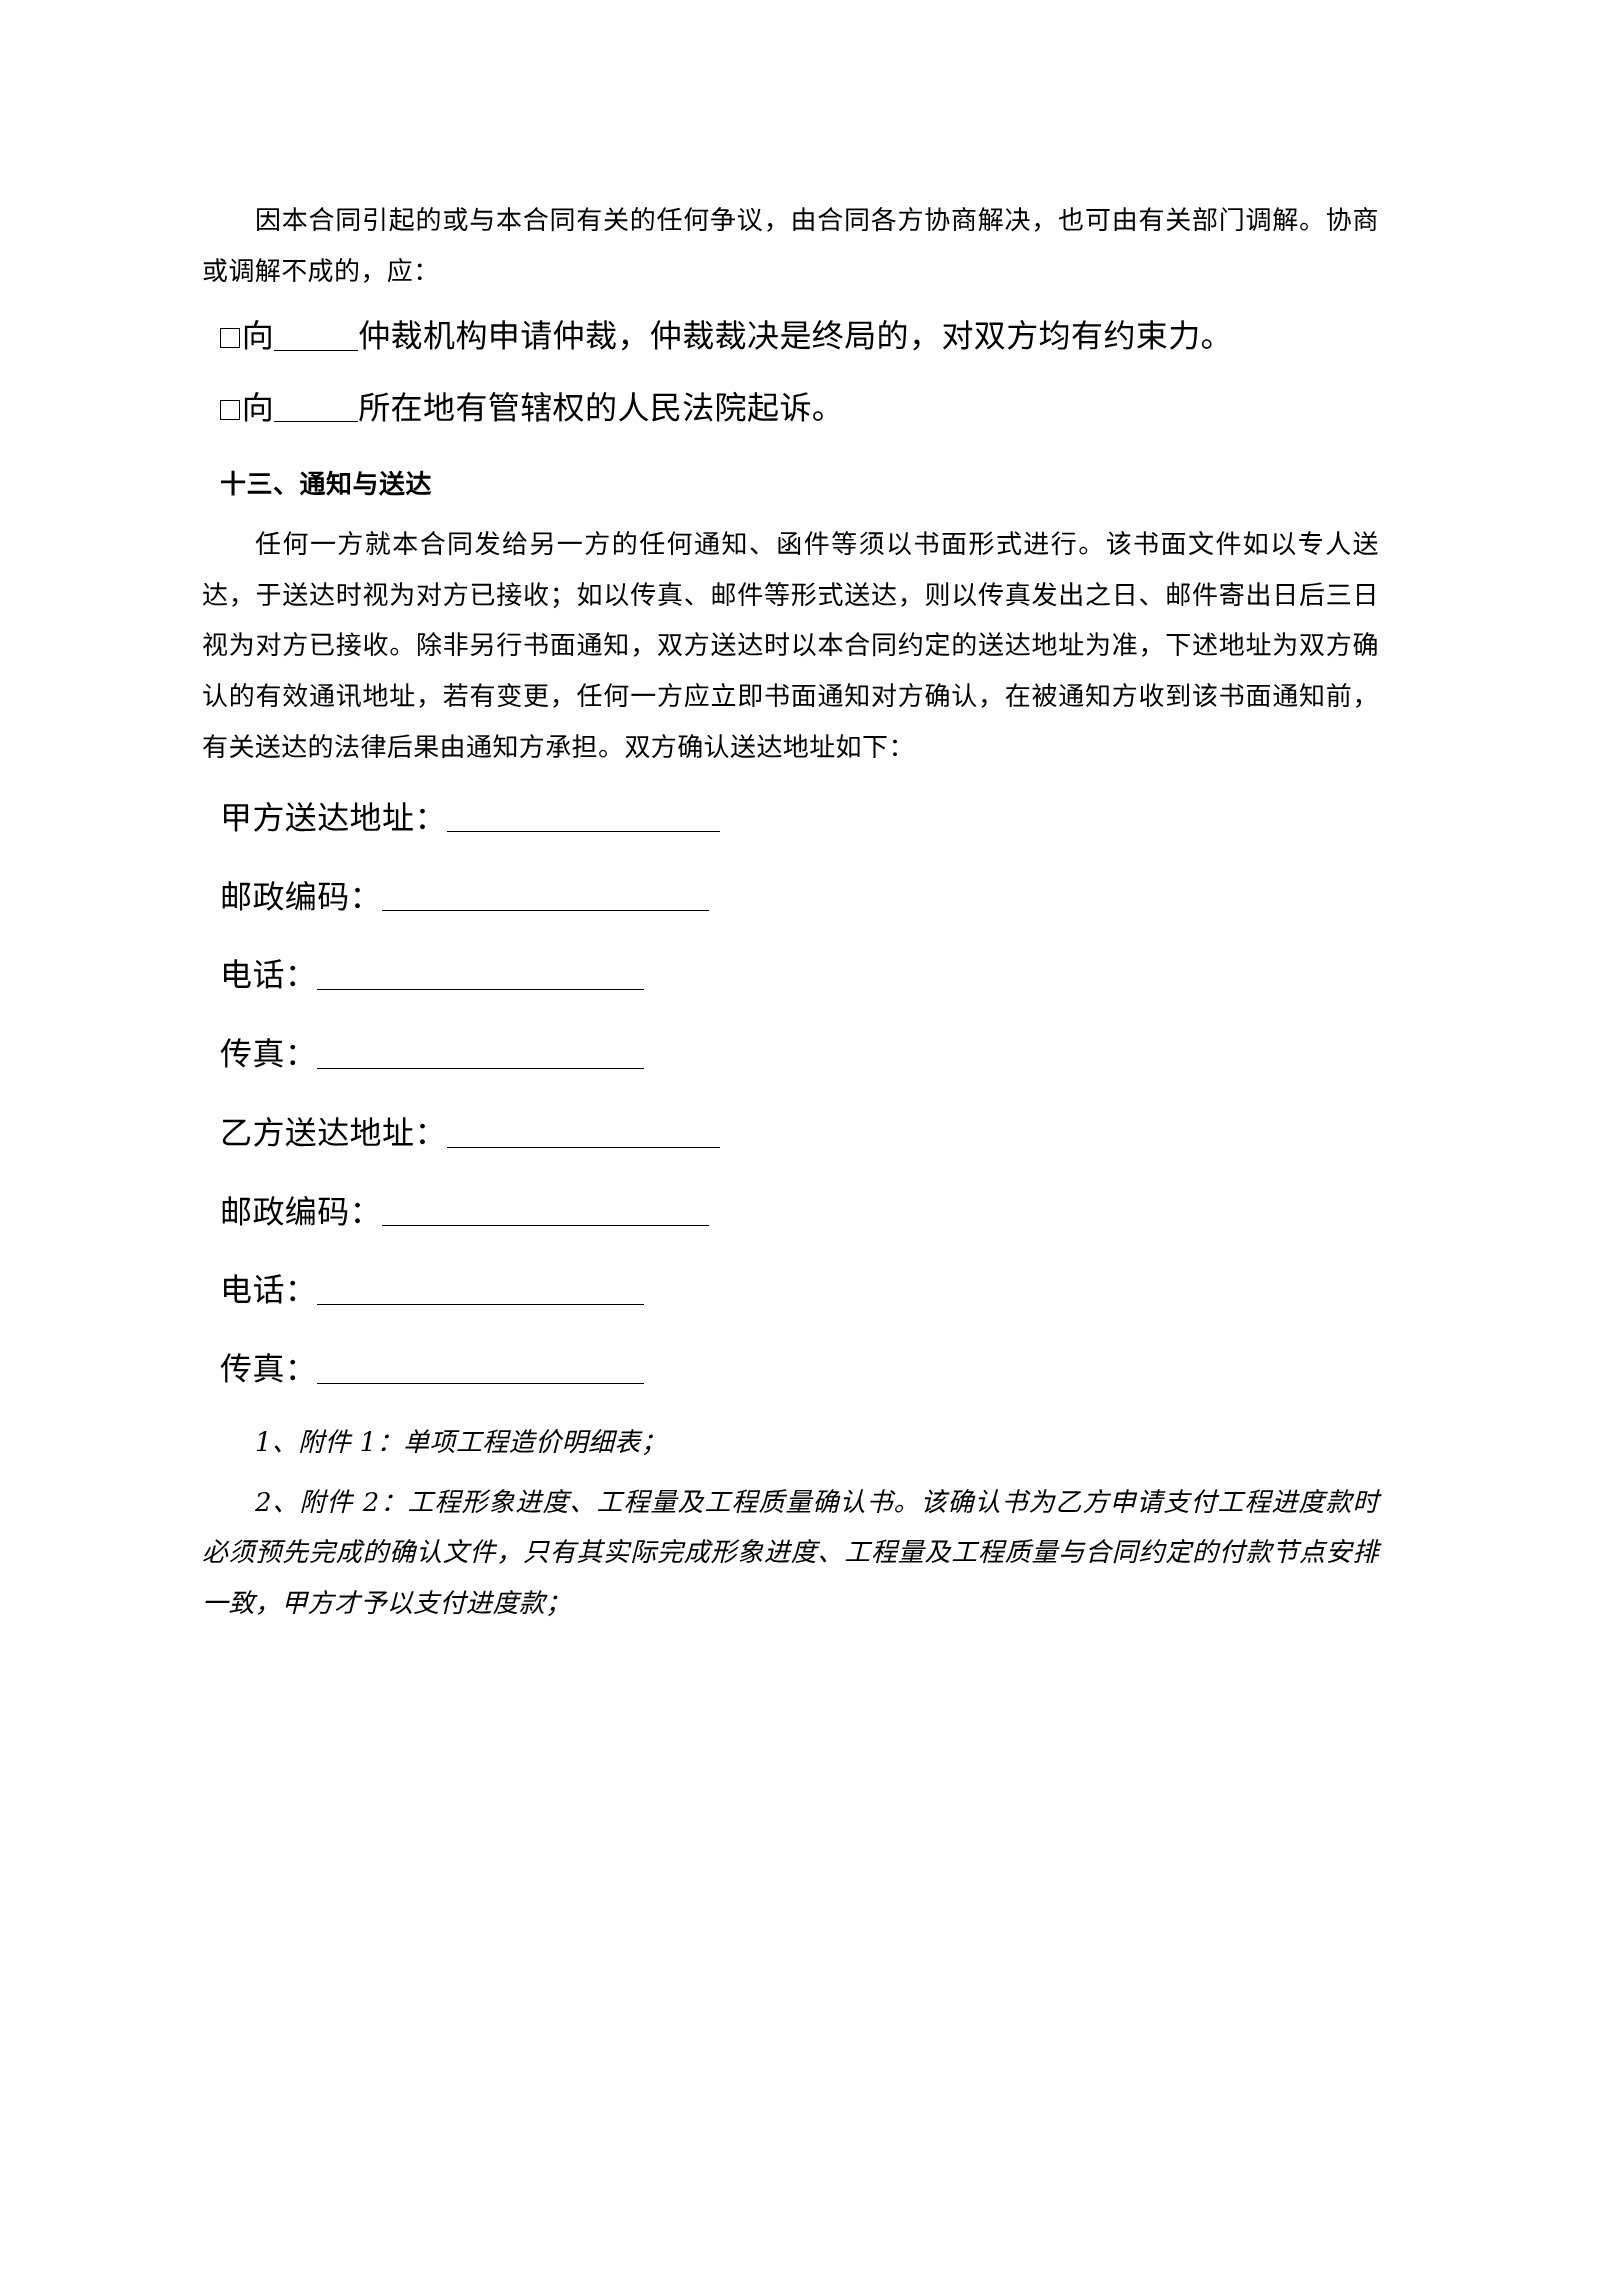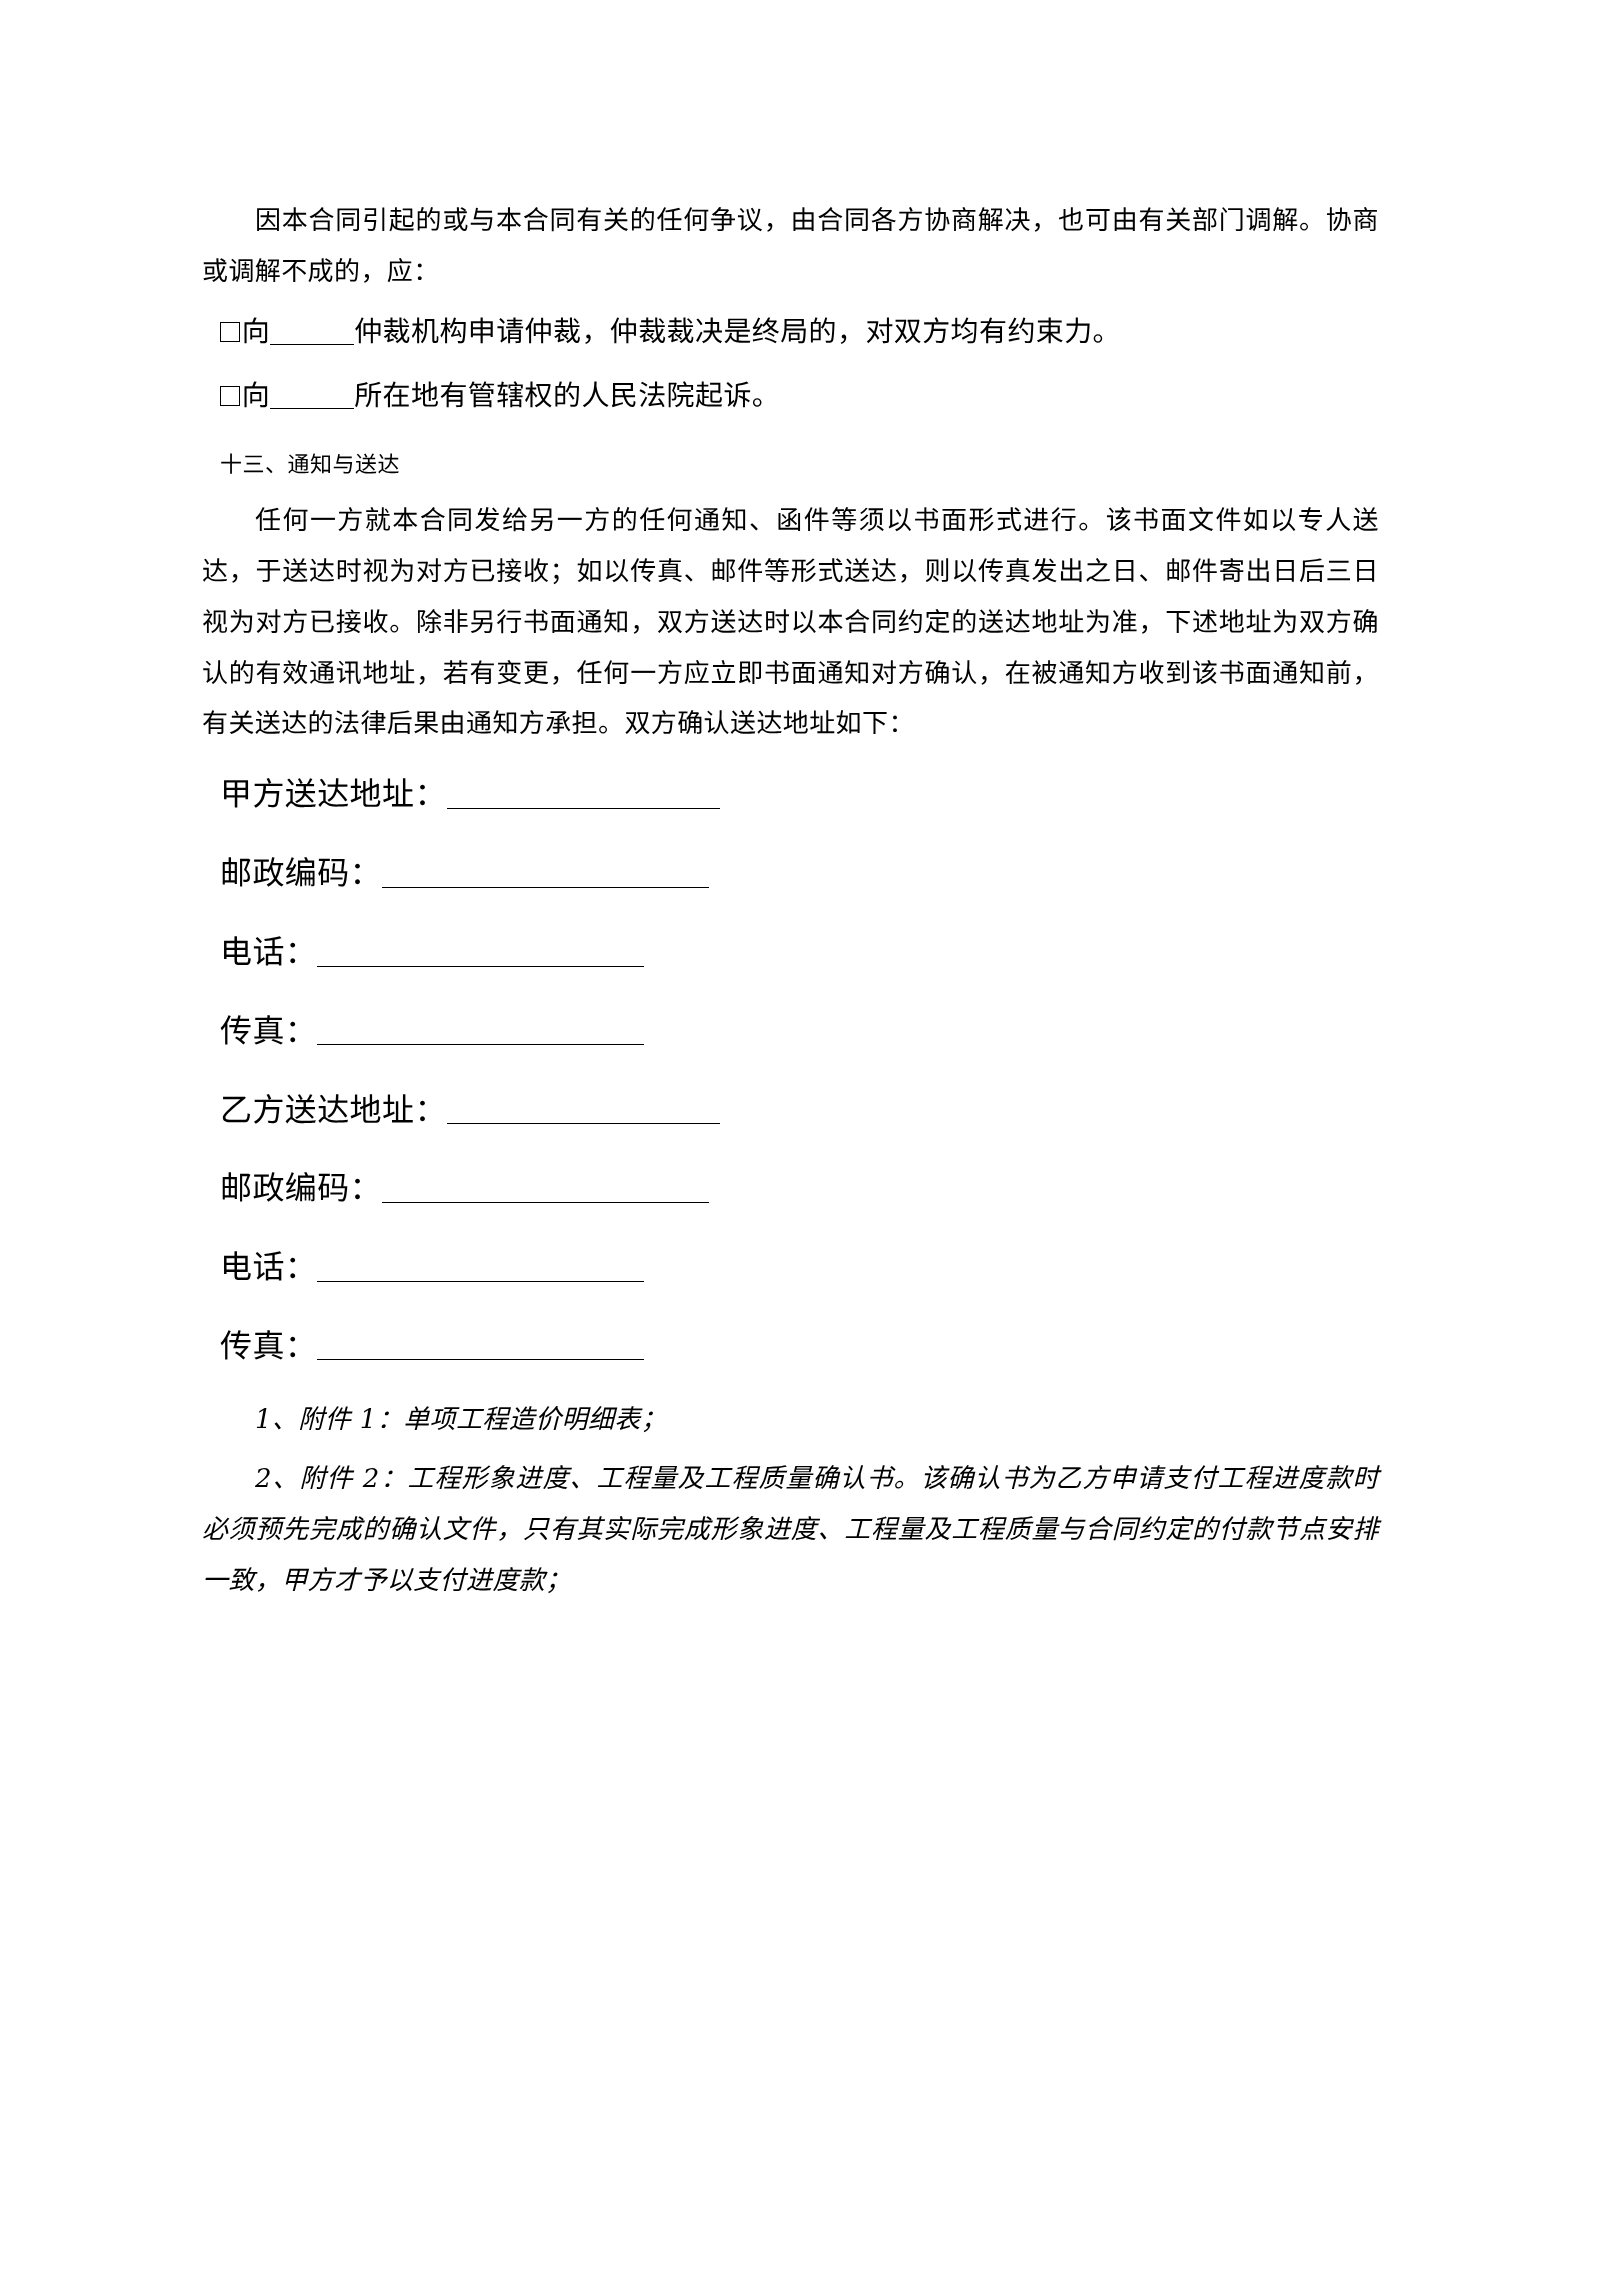--- a/index.html
+++ b/index.html
@@ -25,29 +25,29 @@
     line-height: 1.95;
     text-align: justify;
     text-justify: inter-ideograph;
     margin: 0 0 9px 0;
     letter-spacing: 0.4px;
   }
   .indent {
     text-indent: 53px;
   }
   .heading {
-    font-size: 22px;
-    font-weight: normal;
+    font-size: 26px;
+    font-weight: bold;
     line-height: 1.95;
     margin: 20px 0 9px 0;
     text-indent: 18px;
     letter-spacing: 0.5px;
   }
   .checkline {
-    font-size: 28px;
+    font-size: 32px;
     line-height: 1.95;
     margin: 0 0 9px 0;
     text-indent: 18px;
     letter-spacing: 0.4px;
   }
   .box {
     display: inline-block;
     width: 20px;
     height: 20px;
     border: 1.5px solid #000;

